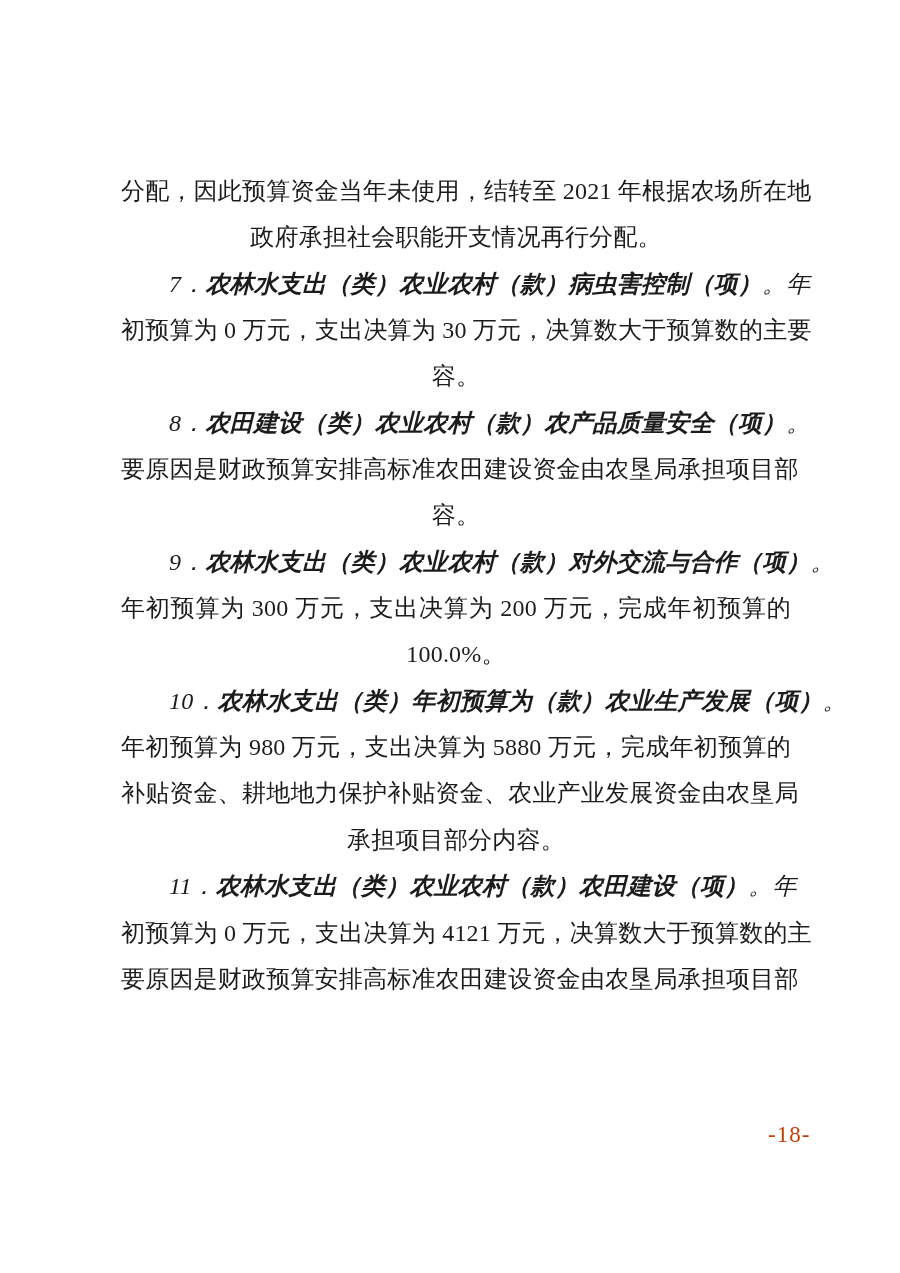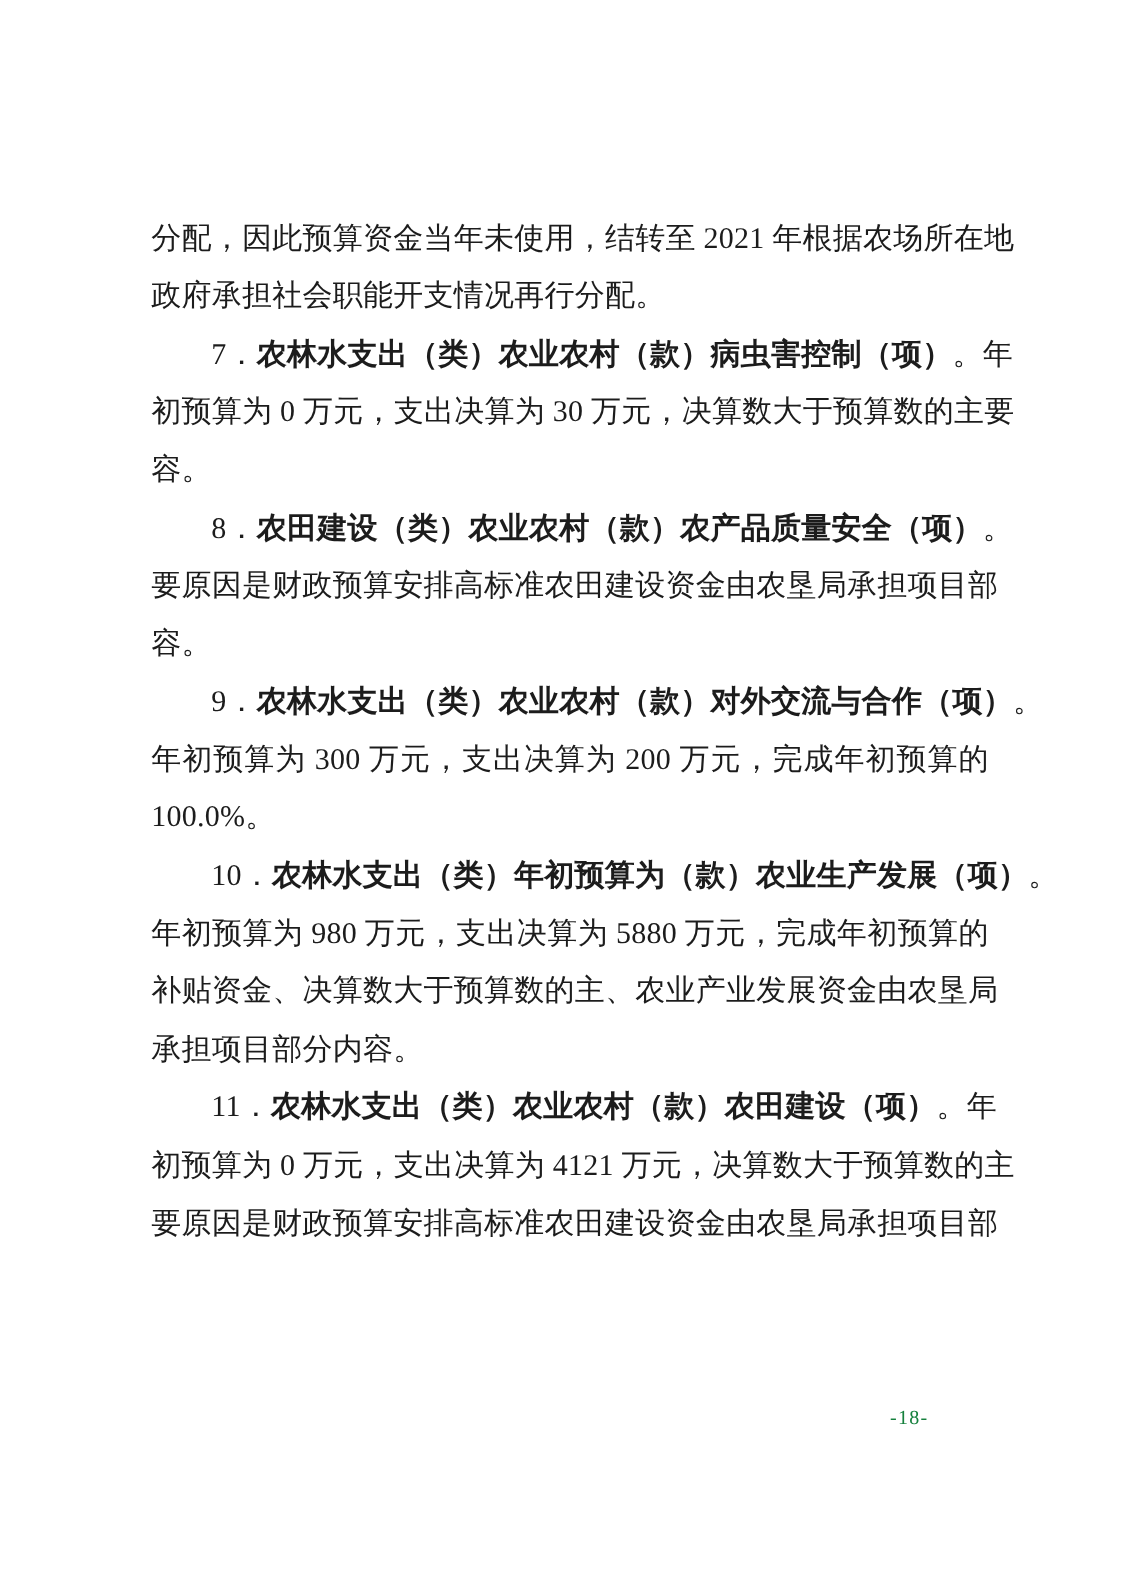--- a/index.html
+++ b/index.html
@@ -27,56 +27,57 @@
     line-height: 46.35px;
     font-size: 24px;
     white-space: nowrap;
     letter-spacing: 0.2px;
   }
   .line.fill {
     text-align: justify;
     text-align-last: justify;
   }
   .line.end {
-    text-align: left;
+    text-align: center;
   }
   .line.indent {
     text-indent: 48px;
+    font-style: italic;
   }
   .seg.b {
     font-weight: bold;
   }
   .page-num {
     position: absolute;
-    left: 712px;
+    left: 768px;
     top: 1122px;
-    font-size: 16px;
+    font-size: 23px;
     line-height: 26px;
     letter-spacing: 1px;
-    color: #15803d;
+    color: #c2410c;
   }
 </style>
 </head>
 <body>
 
 <div class="page">
   <div class="text-block">
       <div class="line fill"><span class="seg">分配，因此预算资金当年未使用，结转至 2021 年根据农场所在地</span></div>
       <div class="line end"><span class="seg">政府承担社会职能开支情况再行分配。</span></div>
       <div class="line fill indent"><span class="seg">7．</span><span class="seg b">农林水支出（类）农业农村（款）病虫害控制（项）</span><span class="seg">。年</span></div>
       <div class="line fill"><span class="seg">初预算为 0 万元，支出决算为 30 万元，决算数大于预算数的主要</span></div>
       <div class="line end"><span class="seg">容。</span></div>
       <div class="line fill indent"><span class="seg">8．</span><span class="seg b">农田建设（类）农业农村（款）农产品质量安全（项）</span><span class="seg">。</span></div>
       <div class="line fill"><span class="seg">要原因是财政预算安排高标准农田建设资金由农垦局承担项目部</span></div>
       <div class="line end"><span class="seg">容。</span></div>
       <div class="line fill indent"><span class="seg">9．</span><span class="seg b">农林水支出（类）农业农村（款）对外交流与合作（项）</span><span class="seg">。</span></div>
       <div class="line fill"><span class="seg">年初预算为 300 万元，支出决算为 200 万元，完成年初预算的</span></div>
       <div class="line end"><span class="seg">100.0%。</span></div>
       <div class="line fill indent"><span class="seg">10．</span><span class="seg b">农林水支出（类）年初预算为（款）农业生产发展（项）</span><span class="seg">。</span></div>
       <div class="line fill"><span class="seg">年初预算为 980 万元，支出决算为 5880 万元，完成年初预算的</span></div>
-      <div class="line fill"><span class="seg">补贴资金、决算数大于预算数的主、农业产业发展资金由农垦局</span></div>
+      <div class="line fill"><span class="seg">补贴资金、耕地地力保护补贴资金、农业产业发展资金由农垦局</span></div>
       <div class="line end"><span class="seg">承担项目部分内容。</span></div>
       <div class="line fill indent"><span class="seg">11．</span><span class="seg b">农林水支出（类）农业农村（款）农田建设（项）</span><span class="seg">。年</span></div>
       <div class="line fill"><span class="seg">初预算为 0 万元，支出决算为 4121 万元，决算数大于预算数的主</span></div>
       <div class="line fill"><span class="seg">要原因是财政预算安排高标准农田建设资金由农垦局承担项目部</span></div>
     </div>
   <div class="page-num">-18-</div>
 </div>
 
 </body></html>

